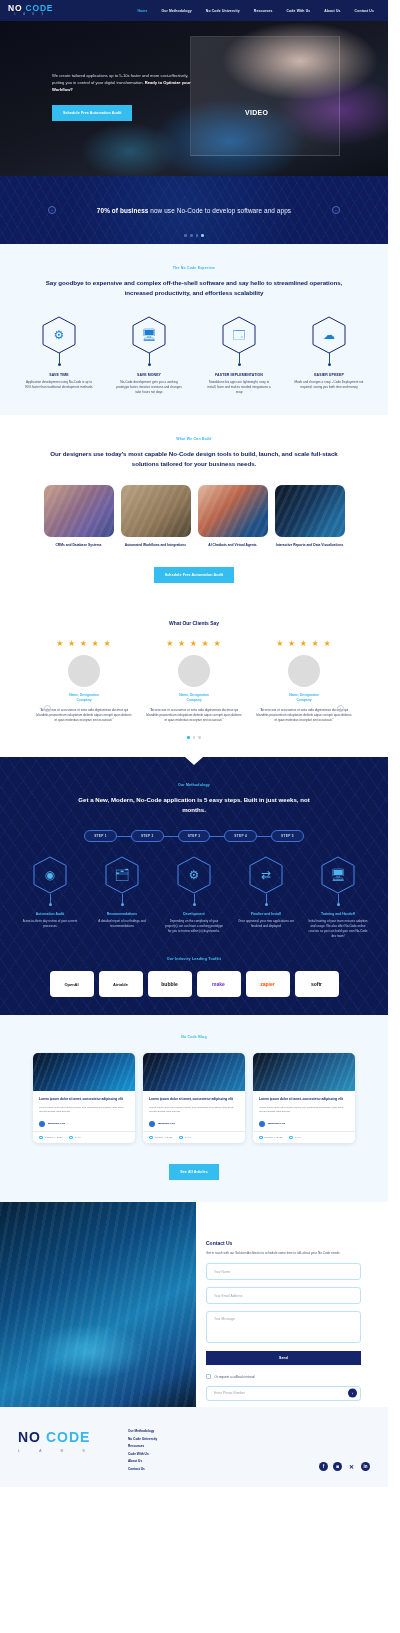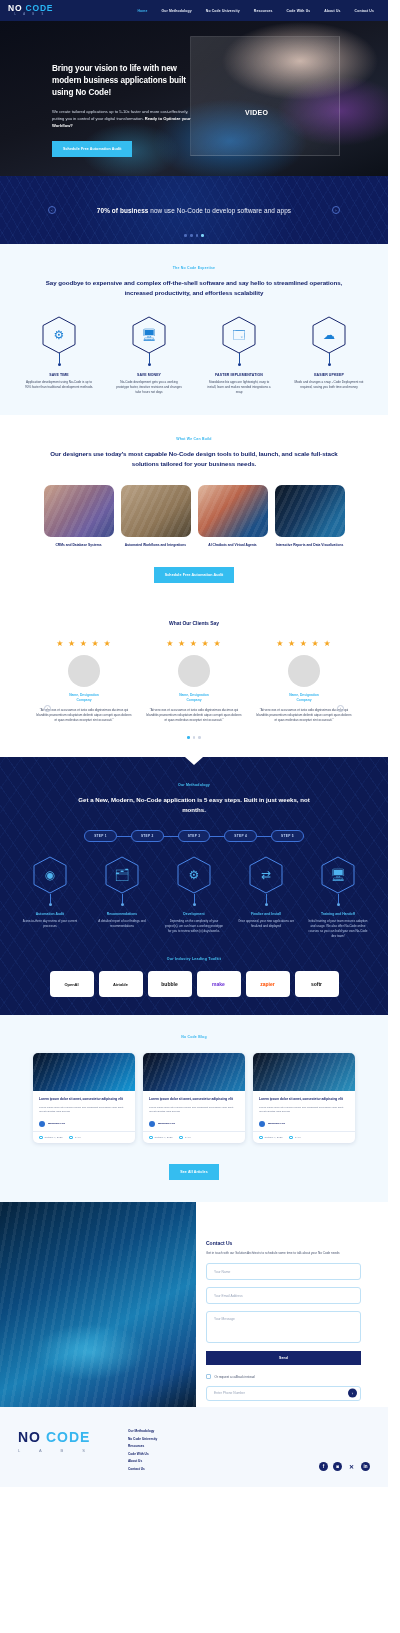--- a/index.html
+++ b/index.html
@@ -196,21 +196,20 @@
       <span class="nav-link">About Us</span>
       <span class="nav-link">Contact Us</span>
     </div>
   </div>
 
   <div class="hero">
     <div class="hero-bg"></div>
     <div class="hero-glow"></div>
     <div class="hero-video">VIDEO</div>
     <div class="hero-inner">
-      <div class="hero-h1">Bring your vision to life with new modern business applications built using No Code!</div>
       <div class="hero-p"><span>We create tailored applications up to 5-10x faster and more cost-effectively, putting you in control of your digital transformation. </span><b>Ready to Optimize your Workflow?</b></div>
       <div class="btn-cyan">Schedule Free Automation Audit</div>
     </div>
   </div>
 
   <div class="stat">
     <div class="arrow l">‹</div>
     <div class="stat-text"><b>70% of business</b><span> now use No-Code to develop software and apps</span></div>
     <div class="arrow r">›</div>
     <div class="dots">

